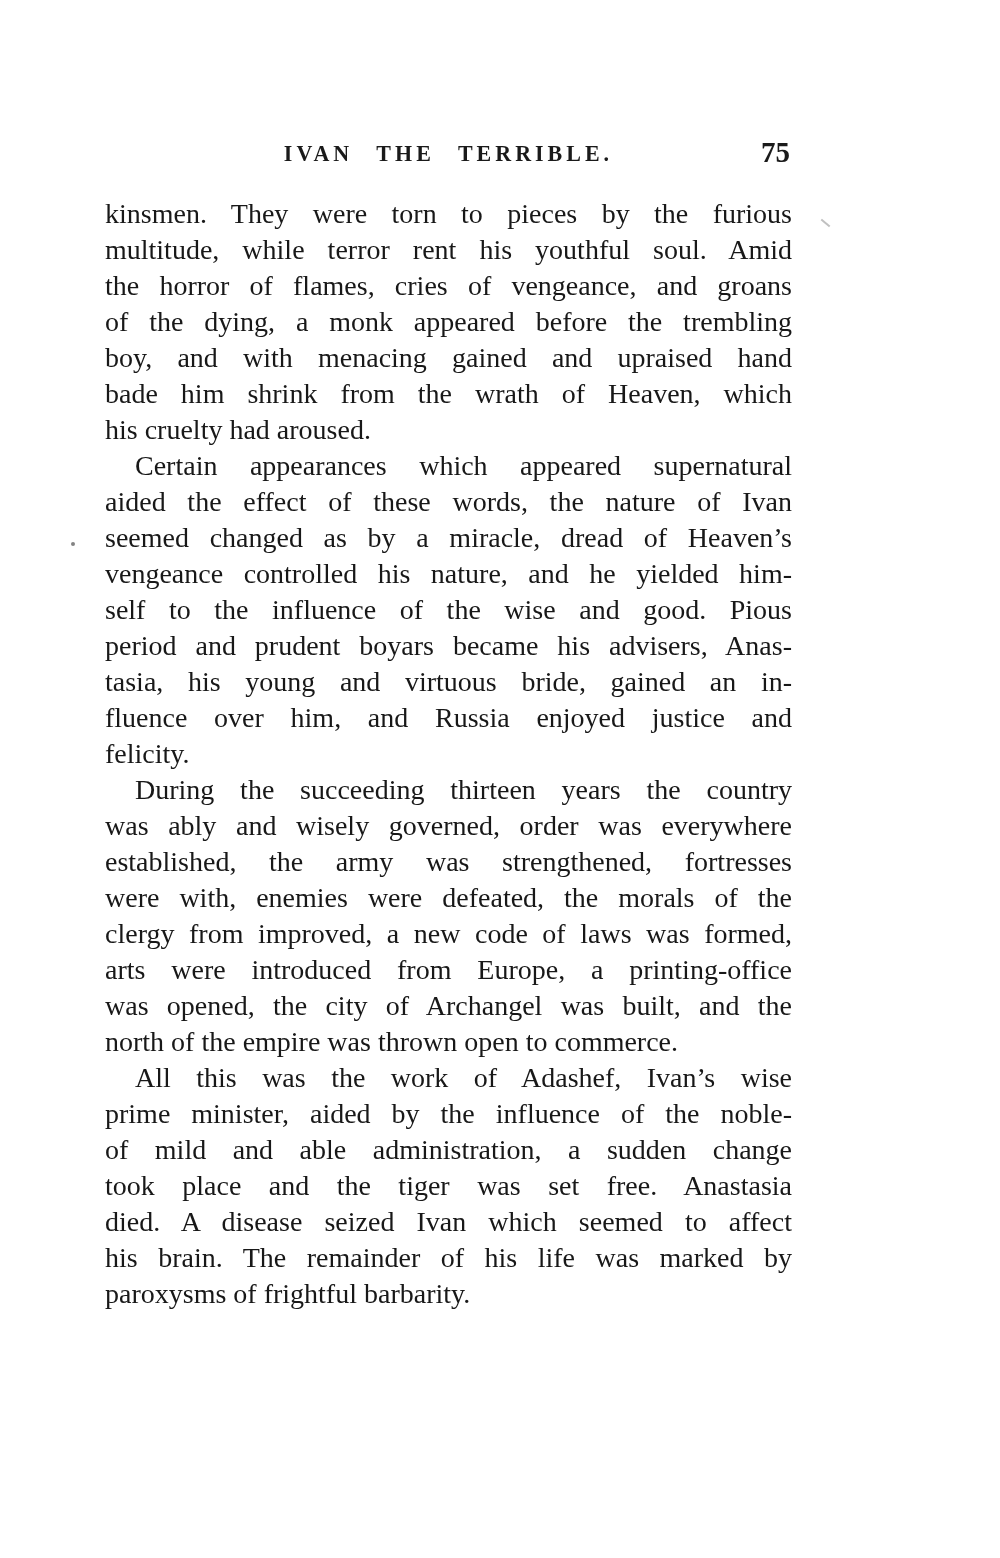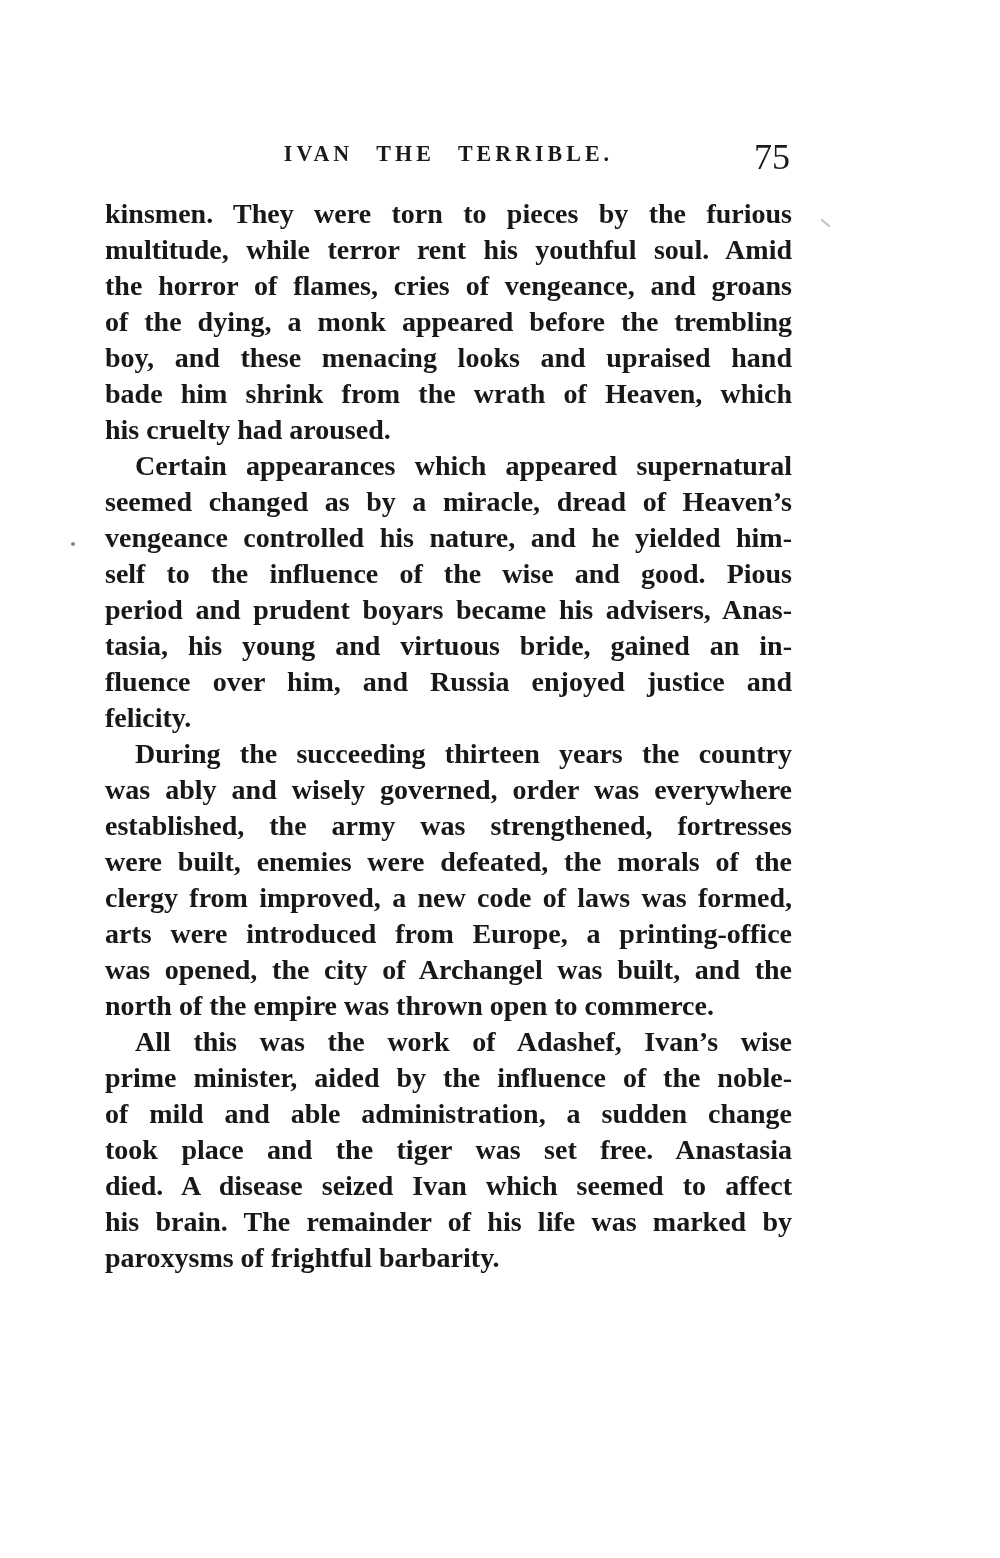--- a/index.html
+++ b/index.html
@@ -30,37 +30,36 @@
     font-weight: bold;
     letter-spacing: 4px;
     word-spacing: 14px;
     color: #1a1a1a;
     transform: scaleY(1.05);
   }
   .page-number {
     position: absolute;
     right: 2px;
     top: -5px;
-    font-size: 36px;
-    font-weight: normal;
+    font-size: 29px;
+    font-weight: bold;
     color: #1a1a1a;
   }
   .text-block {
     position: absolute;
     left: 105px;
     top: 196px;
     width: 687px;
     font-size: 28px;
     line-height: 36px;
     color: #181818;
   }
   .para {
     margin: 0;
     padding: 0;
-    font-weight: bold;
   }
   .line {
     height: 36px;
     overflow: visible;
     text-align: justify;
     text-align-last: justify;
   }
   .line.last {
     text-align: center;
     text-align-last: left;
@@ -99,41 +98,42 @@
     <span class="page-number">75</span>
   </div>
 
   <div class="text-block">
 
     <div class="para">
       <div class="line">kinsmen. They were torn to pieces by the furious</div>
       <div class="line">multitude, while terror rent his youthful soul. Amid</div>
       <div class="line">the horror of flames, cries of vengeance, and groans</div>
       <div class="line">of the dying, a monk appeared before the trembling</div>
-      <div class="line">boy, and these menacing looks and upraised hand</div>
+      <div class="line">boy, and with menacing gained and upraised hand</div>
       <div class="line">bade him shrink from the wrath of Heaven, which</div>
       <div class="line last">his cruelty had aroused.</div>
     </div>
 
     <div class="para">
       <div class="line indented">Certain appearances which appeared supernatural</div>
+      <div class="line">aided the effect of these words, the nature of Ivan</div>
       <div class="line">seemed changed as by a miracle, dread of Heaven’s</div>
       <div class="line">vengeance controlled his nature, and he yielded him-</div>
       <div class="line">self to the influence of the wise and good. Pious</div>
       <div class="line">period and prudent boyars became his advisers, Anas-</div>
       <div class="line">tasia, his young and virtuous bride, gained an in-</div>
       <div class="line">fluence over him, and Russia enjoyed justice and</div>
       <div class="line last">felicity.</div>
     </div>
 
     <div class="para">
       <div class="line indented">During the succeeding thirteen years the country</div>
       <div class="line">was ably and wisely governed, order was everywhere</div>
       <div class="line">established, the army was strengthened, fortresses</div>
-      <div class="line">were built, enemies were defeated, the morals of the</div>
+      <div class="line">were with, enemies were defeated, the morals of the</div>
       <div class="line">clergy from improved, a new code of laws was formed,</div>
       <div class="line">arts were introduced from Europe, a printing-office</div>
       <div class="line">was opened, the city of Archangel was built, and the</div>
       <div class="line last">north of the empire was thrown open to commerce.</div>
     </div>
 
     <div class="para">
       <div class="line indented">All this was the work of Adashef, Ivan’s wise</div>
       <div class="line">prime minister, aided by the influence of the noble-</div>
       <div class="line">of mild and able administration, a sudden change</div>

